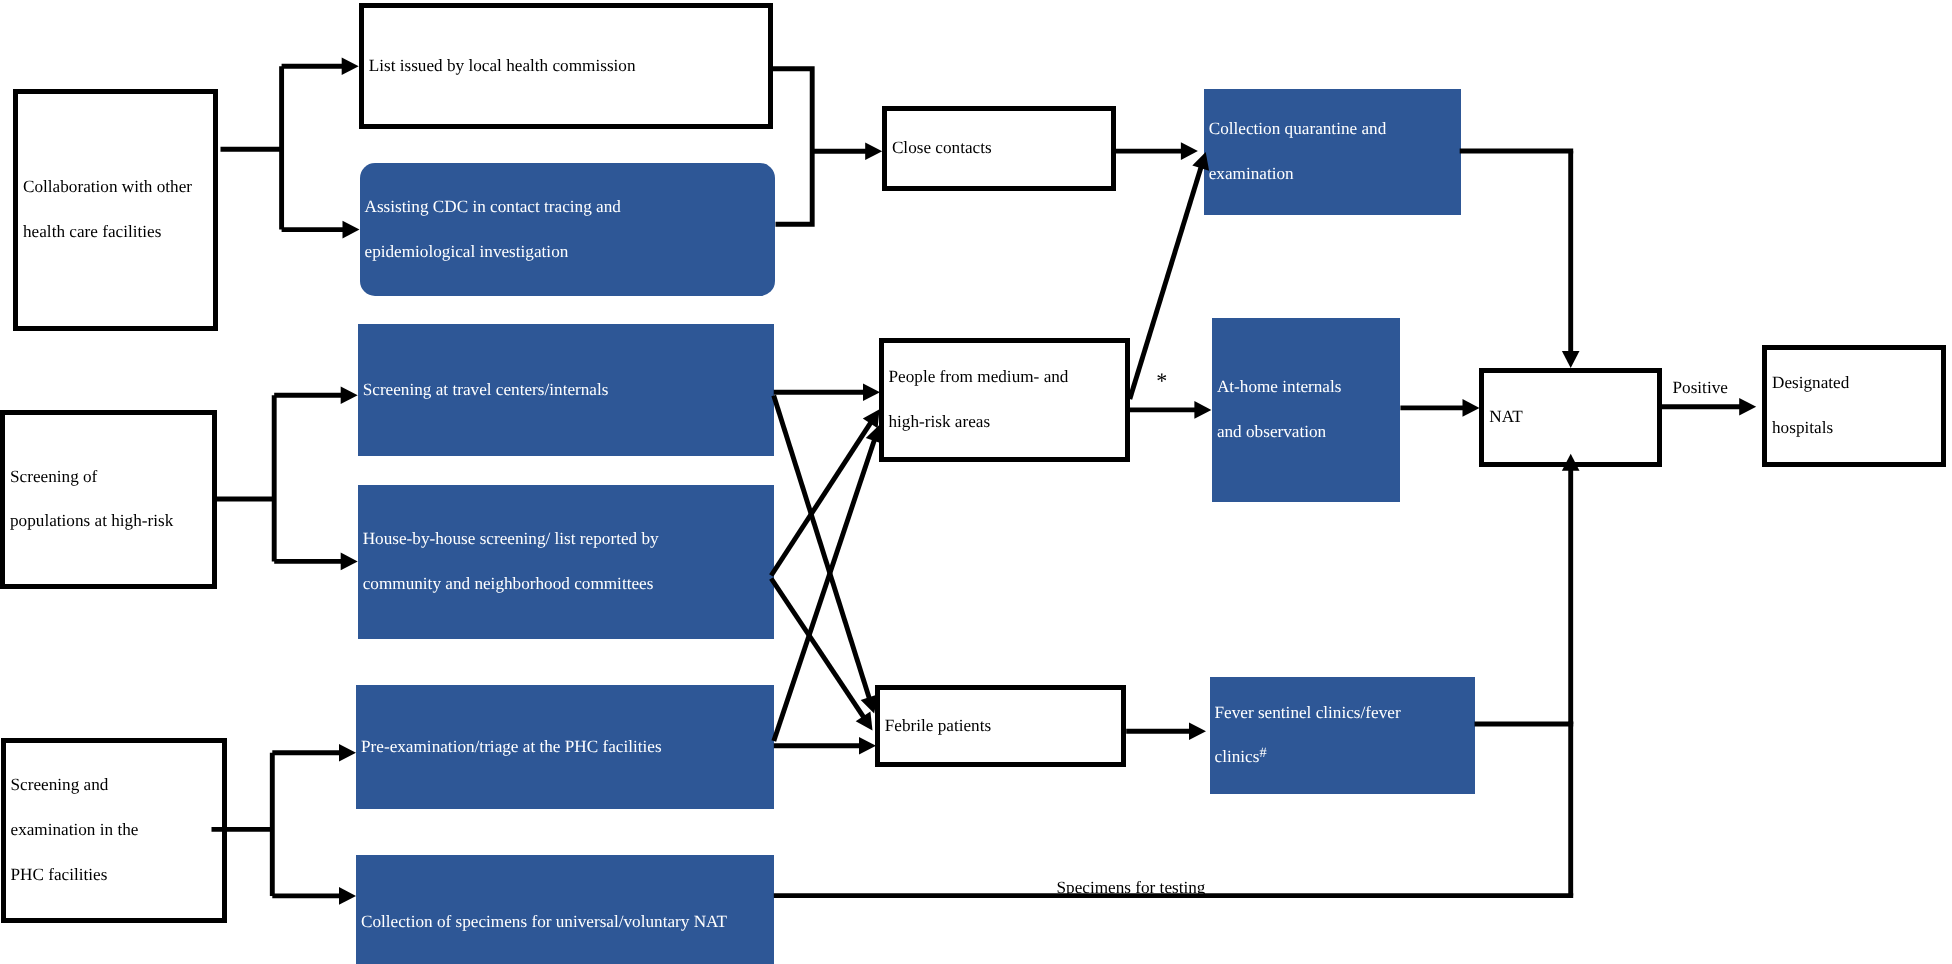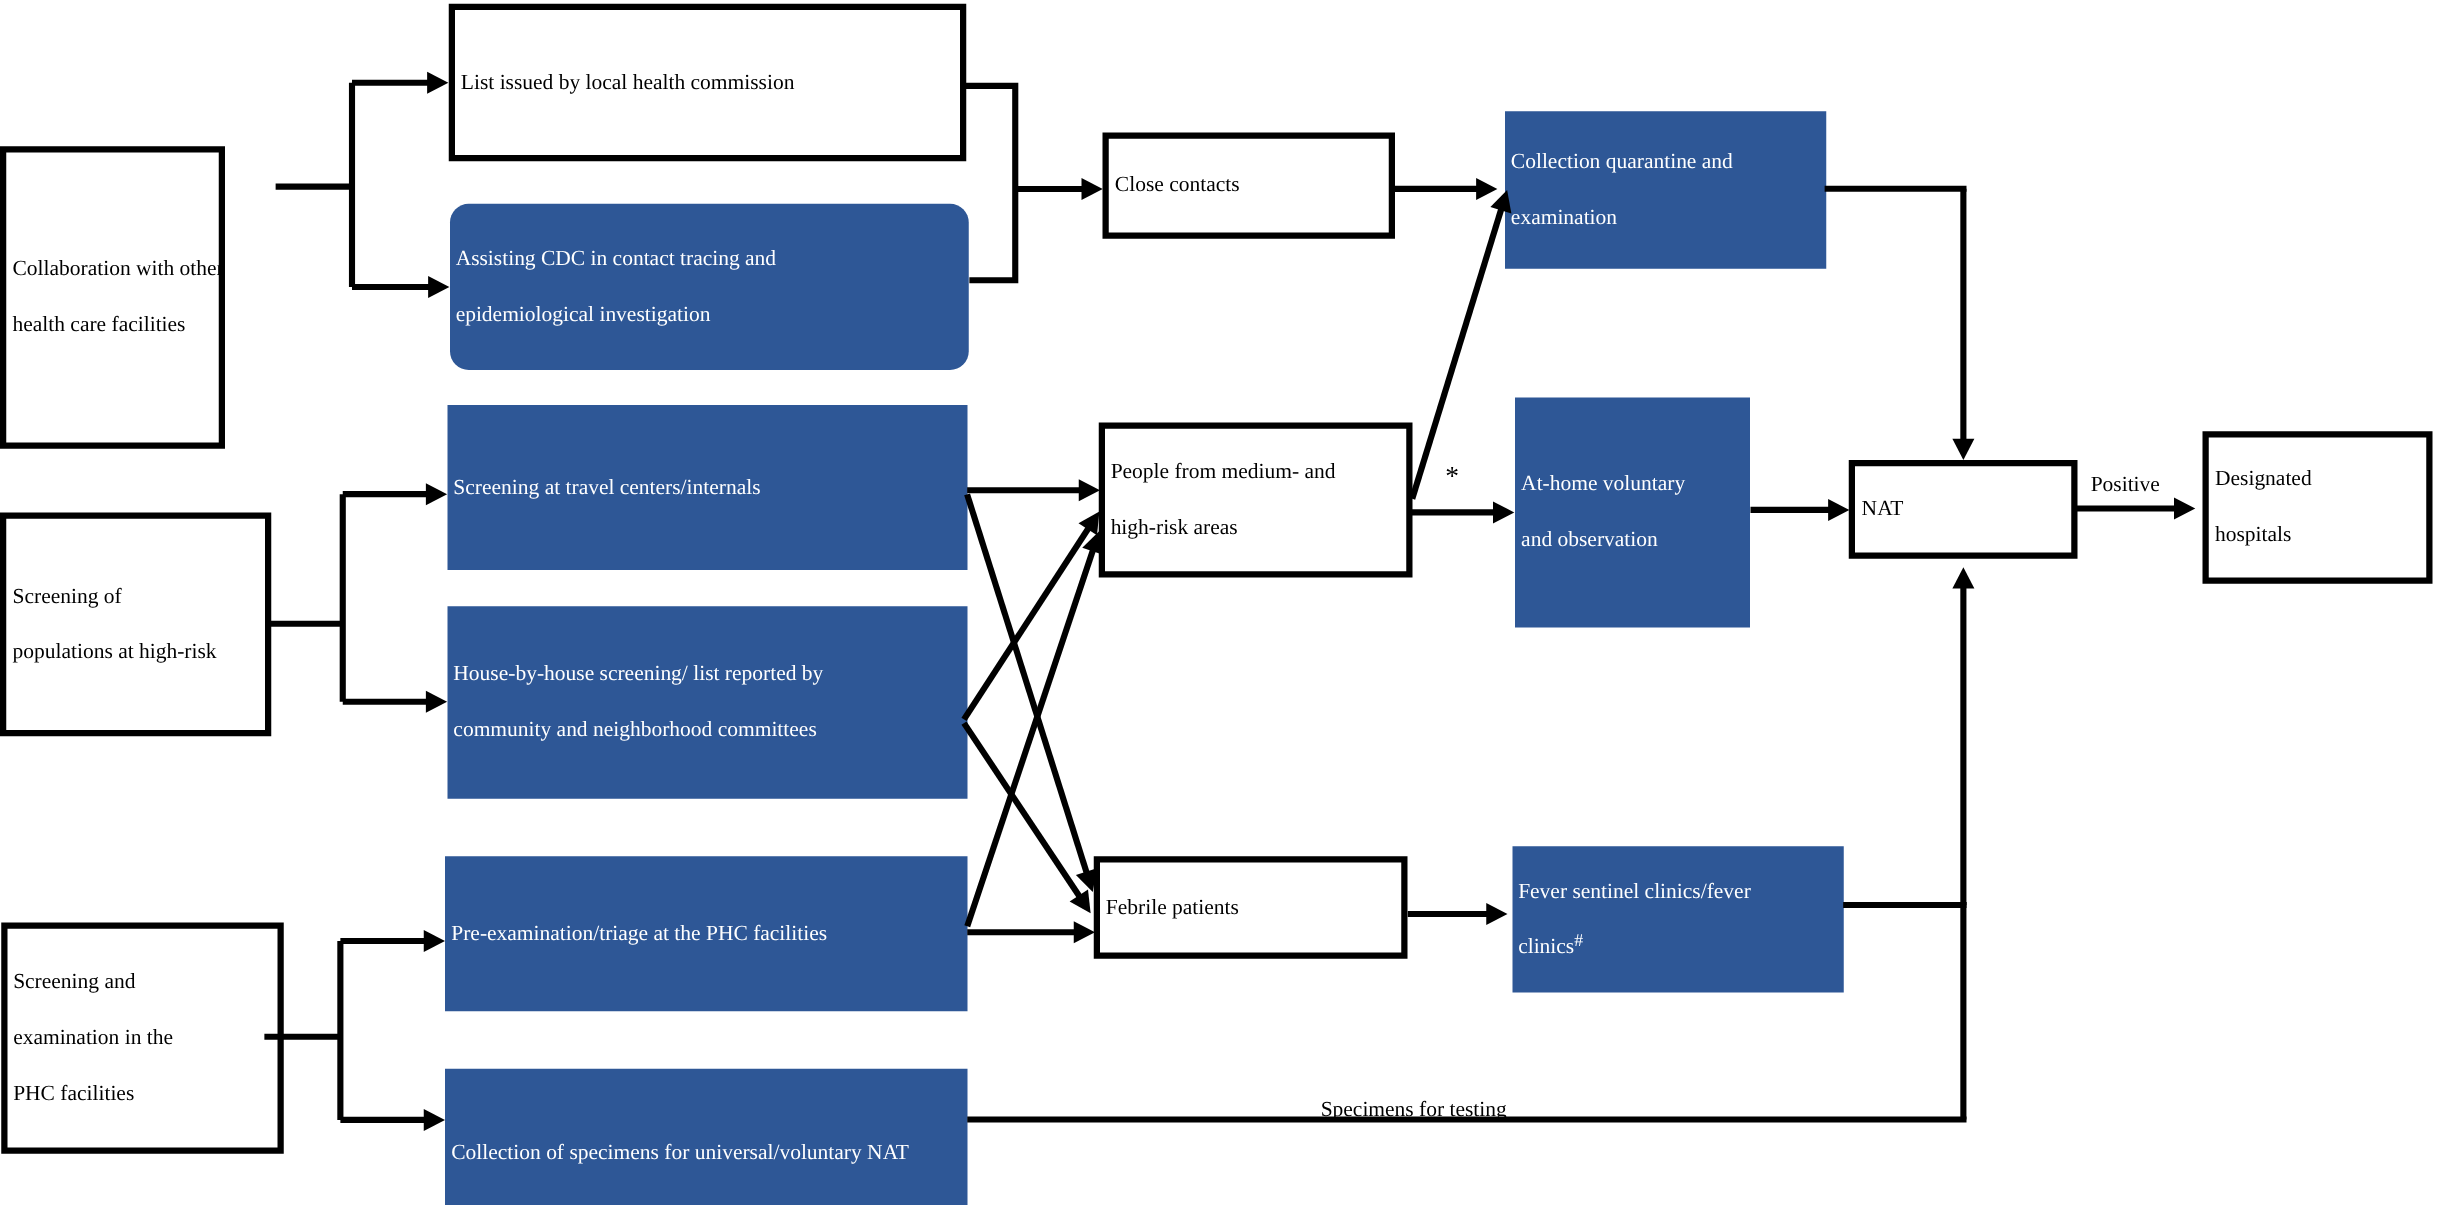--- a/index.html
+++ b/index.html
@@ -74,21 +74,21 @@
     <polygon points="1205.7,151.9 1209.1,170.7 1192.3,165.6"></polygon>
     <polygon points="1211.4,409.9 1194.4,418.7 1194.4,401.1"></polygon>
     <polygon points="1206.0,731.2 1189.0,740.0 1189.0,722.4"></polygon>
     <polygon points="1570.7,368.0 1561.9,351.0 1579.5,351.0"></polygon>
     <polygon points="1479.5,407.9 1462.5,416.7 1462.5,399.1"></polygon>
     <polygon points="1570.7,453.7 1579.5,470.7 1561.9,470.7"></polygon>
     <polygon points="1756.2,406.8 1739.2,415.6 1739.2,398.0"></polygon>
 
   </svg>
 
-  <div class="node white" style="left:0px;top:88.7px;width:180px;height:242.6px;margin-top:28px;">
+  <div class="node white" style="left:13px;top:88.7px;width:205px;height:242.6px;">
     <div class="txt">
       <span class="ln">Collaboration with other</span>
       <span class="ln">health care facilities</span>
     </div>
   </div>
   <div class="node white" style="left:358.7px;top:2.6px;width:414.3px;height:126.2px;">
     <div class="txt" style="top:1.2px;">
       <span class="ln">List issued by local health commission</span>
     </div>
   </div>
@@ -127,25 +127,25 @@
     </div>
   </div>
   <div class="node white" style="left:878.5px;top:338px;width:251px;height:124px;">
     <div class="txt">
       <span class="ln">People from medium- and</span>
       <span class="ln">high-risk areas</span>
     </div>
   </div>
   <div class="node blue" style="left:1211.9px;top:318px;width:188.1px;height:184px;">
     <div class="txt">
-      <span class="ln">At-home voluntary</span>
+      <span class="ln">At-home internals</span>
       <span class="ln">and observation</span>
     </div>
   </div>
-  <div class="node white" style="left:1479.3px;top:368px;width:182.7px;height:79px;">
+  <div class="node white" style="left:1479.3px;top:368px;width:182.7px;height:99px;">
     <div class="txt">
       <span class="ln">NAT</span>
     </div>
   </div>
   <div class="node white" style="left:1762px;top:344.8px;width:183.5px;height:122px;">
     <div class="txt">
       <span class="ln">Designated</span>
       <span class="ln">hospitals</span>
     </div>
   </div>

